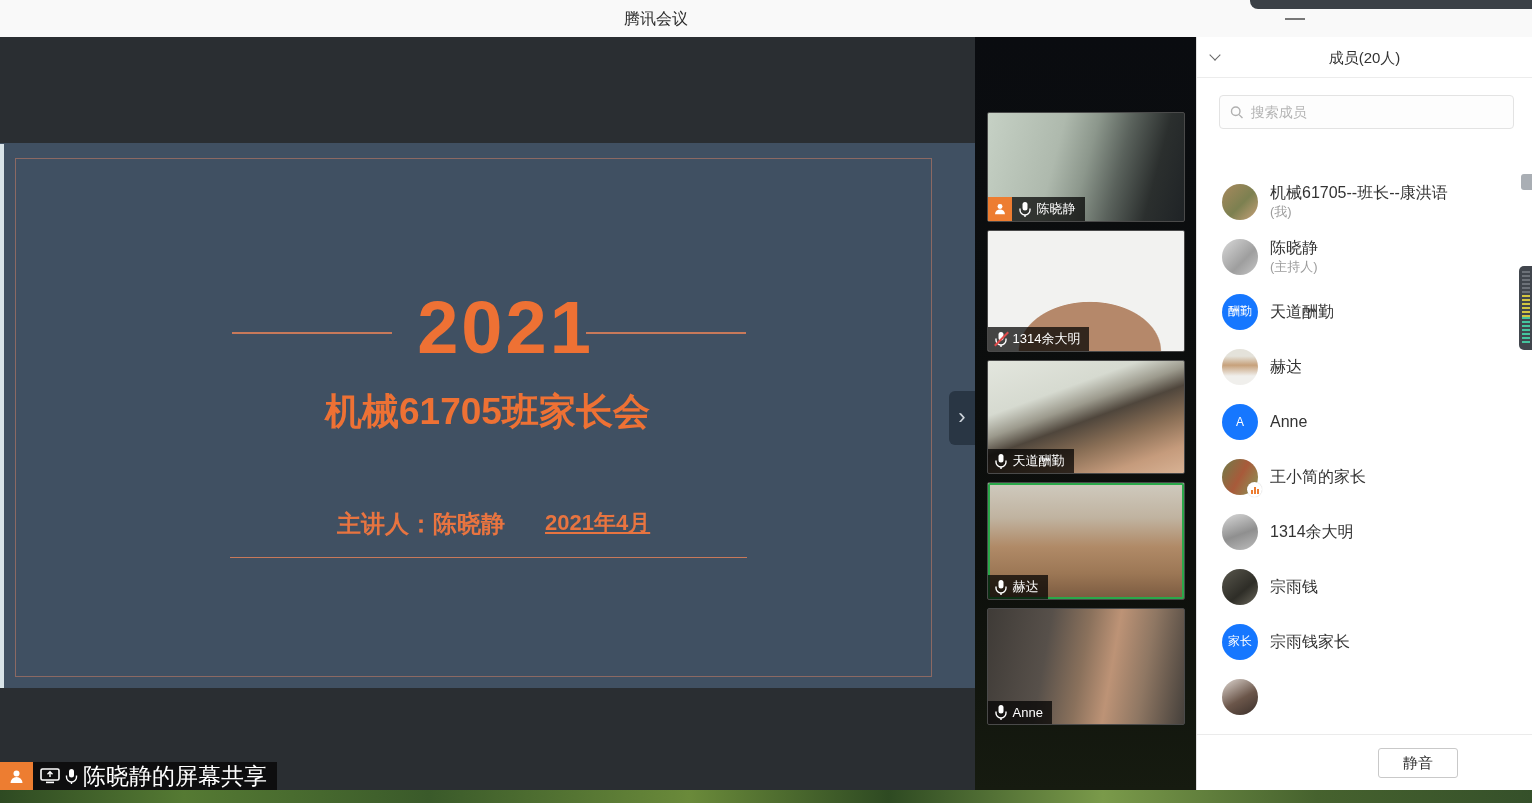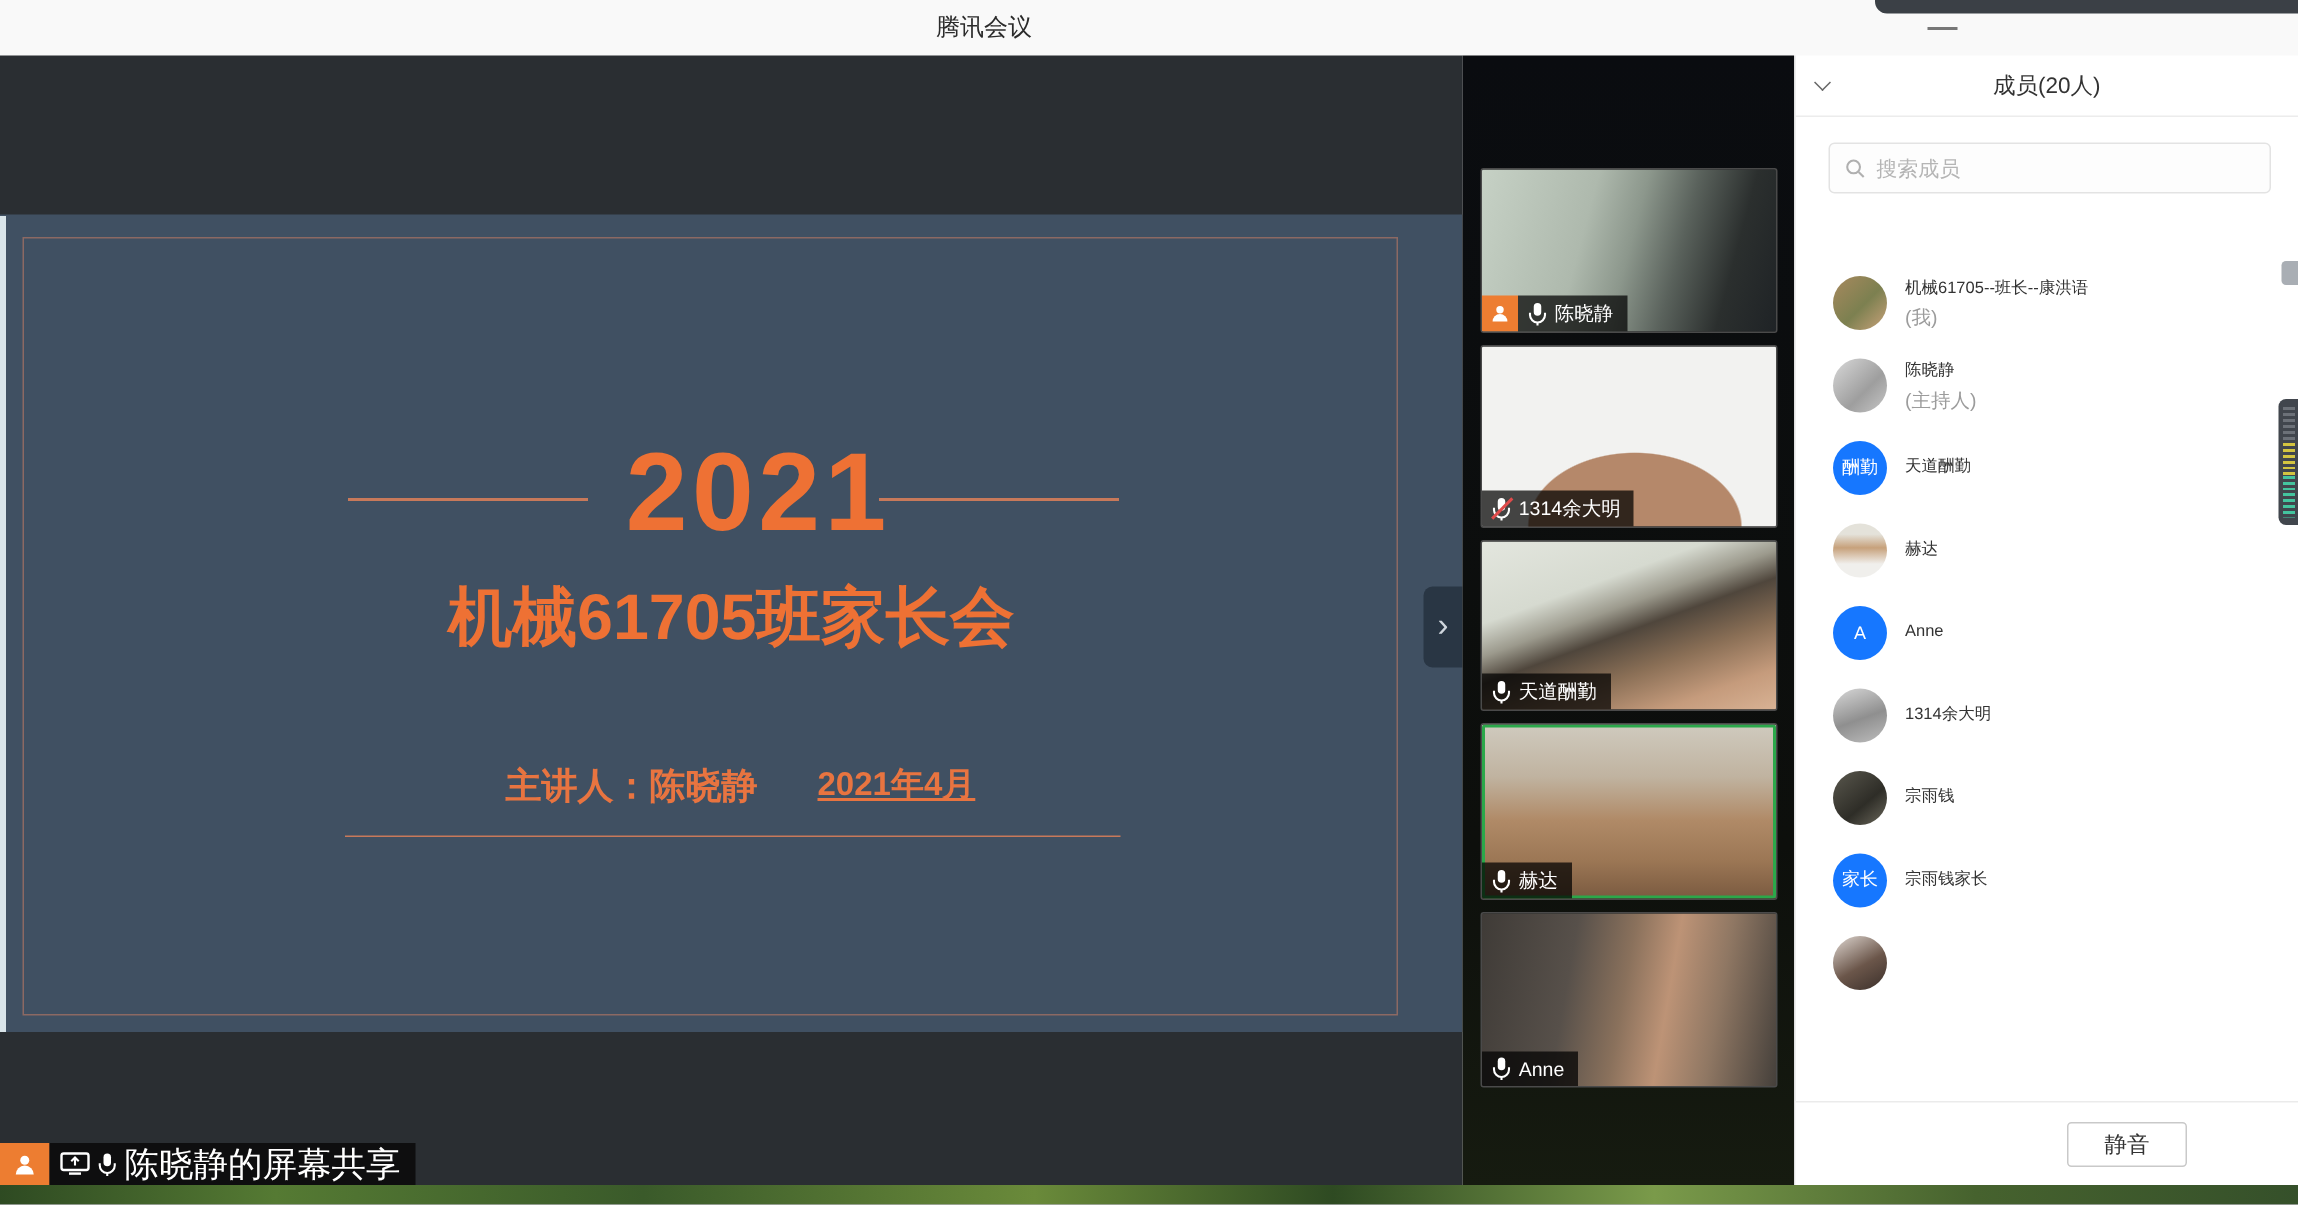--- a/index.html
+++ b/index.html
@@ -24,21 +24,21 @@
   .slide-left-strip { position:absolute; left:0; top:107px; width:4px; height:544px; background:#d9e4e9; }
   .slide-frame { position:absolute; left:15px; top:15px; width:917px; height:519px;
     border:1px solid rgba(216,130,100,0.5); }
   .slide-year { position:absolute; top:148px; left:0; width:100%; text-align:center;
     font-size:74px; line-height:74px; font-weight:bold; letter-spacing:3px; color:#ee7134;padding-left:36px; }
   .slide-hline { position:absolute; height:2px; background:#c8795a; }
   .hline-left  { top:189px; left:232px; width:160px; }
   .hline-right { top:189px; left:586px; width:160px; }
   .hline-bottom{ top:414px; left:230px; width:517px; height:1px; }
   .slide-title { position:absolute; top:246px; left:0; width:100%; text-align:center;
-    font-size:43px; line-height:46px; font-weight:bold; color:#ee7134; }
+    font-size:37px; line-height:46px; font-weight:bold; color:#ee7134; }
   .slide-presenter { position:absolute; top:365px; left:337px; font-size:24px; font-weight:600; color:#e8744089; color:#e87440; }
   .slide-date { position:absolute; top:365px; left:545px; font-size:22px; font-weight:600; color:#e87440;text-decoration:underline; }
 
   .collapse-tab { position:absolute; right:0; top:354px; width:26px; height:54px;
     background:rgba(38,50,64,0.88); border-radius:6px 0 0 6px; display:flex;
     align-items:center; justify-content:center; cursor:pointer; }
   .collapse-tab span { color:#cfd6dd; font-size:22px; line-height:22px; transform:translatey(-1px); }
 
   .share-status { position:absolute; left:0; bottom:0; height:28px; display:flex; align-items:stretch; }
   .share-status .badge { width:33px; background:#ed7d31; display:flex; align-items:center; justify-content:center; }
@@ -81,21 +81,21 @@
   .avatar { position:relative; width:36px; height:36px; border-radius:50%; flex:0 0 36px; }
   .avatar-blue { background:#1677ff; color:#fff; display:flex; align-items:center; justify-content:center;
     font-size:12px; }
   .avatar .vol-badge { position:absolute; right:-4px; bottom:-2px; width:15px; height:15px; border-radius:50%;
     background:#fff; box-shadow:0 0 1px rgba(0,0,0,0.25); display:flex; align-items:flex-end;
     justify-content:center; gap:1px; padding-bottom:3px; }
   .avatar .vol-badge i { display:block; width:2px; background:#ed7d31; }
   .avatar .vol-badge i:nth-child(1){ height:4px; } .avatar .vol-badge i:nth-child(2){ height:7px; }
   .avatar .vol-badge i:nth-child(3){ height:5px; }
   .member-text { margin-left:12px; line-height:19px; }
-  .member-name { font-size:11px; color:#333; }
+  .member-name { font-size:16px; color:#333; }
   .member-sub { font-size:13px; color:#9c9c9c; }
 
   .panel-footer { position:absolute; left:0; right:0; bottom:0; height:56px; background:#fff;
     border-top:1px solid #ebebeb; }
   .mute-btn { position:absolute; right:74px; top:13px; width:80px; height:30px; background:#fff;
     border:1px solid #c9c9c9; border-radius:3px; font-size:15px; color:#333; cursor:pointer;
     font-family:inherit; }
 
   
   .peek-share-icon { position:absolute; right:0; top:174px; width:11px; height:16px;
@@ -320,20 +320,34 @@
 
   <div class="member-row">
 
     <div class="avatar avatar-blue">A</div>
     <div class="member-text">
       <div class="member-name">Anne</div>
 
     </div>
   </div>
 
+  <div class="member-row">
+    <div class="avatar" style="background: linear-gradient(120deg, rgb(111, 125, 74), rgb(168, 90, 58) 50%, rgb(138, 154, 90));">
+      <span class="vol-badge">
+                <i></i>
+                <i></i>
+                <i></i>
+              </span>
+    </div>
+
+    <div class="member-text">
+      <div class="member-name">王小简的家长</div>
+
+    </div>
+  </div>
 
 
   <div class="member-row">
     <div class="avatar" style="background: linear-gradient(160deg, rgb(216, 216, 216), rgb(143, 143, 143) 55%, rgb(189, 189, 189));">
       
     </div>
 
     <div class="member-text">
       <div class="member-name">1314余大明</div>
 

